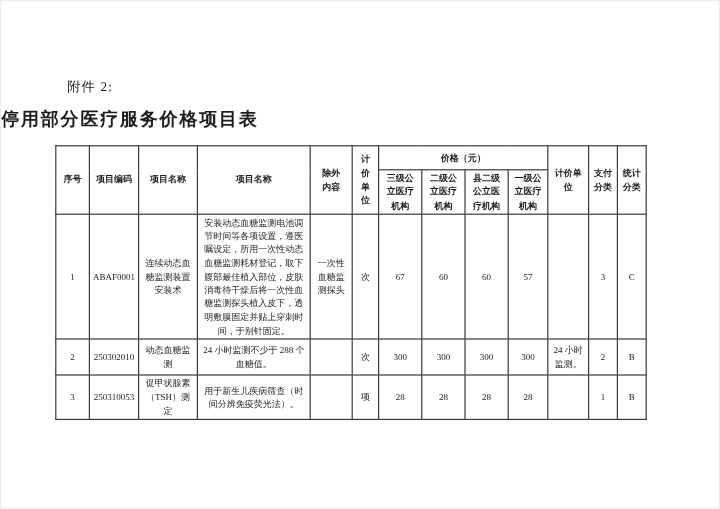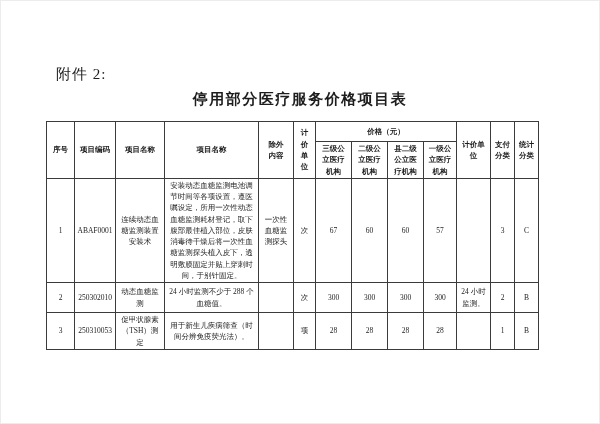--- a/index.html
+++ b/index.html
@@ -15,29 +15,28 @@
     background: #ffffff;
     box-sizing: border-box;
     border: 1px solid #ececec;
     overflow: hidden;
     color: #1d1d1d;
   }
   .attachment-label {
     position: absolute;
     left: 55px;
     top: 64px;
-    font-size: 15px;
+    font-size: 11px;
     letter-spacing: 1px;
   }
   .doc-title {
     position: absolute;
     left: 0;
     top: 89px;
     width: 100%;
-    text-align: center;
     font-size: 15px;
     font-weight: bold;
     letter-spacing: 1.5px;
   }
   table.price-table {
     position: absolute;
     left: 45px;
     top: 120px;
     width: 492px;
     border-collapse: collapse;

